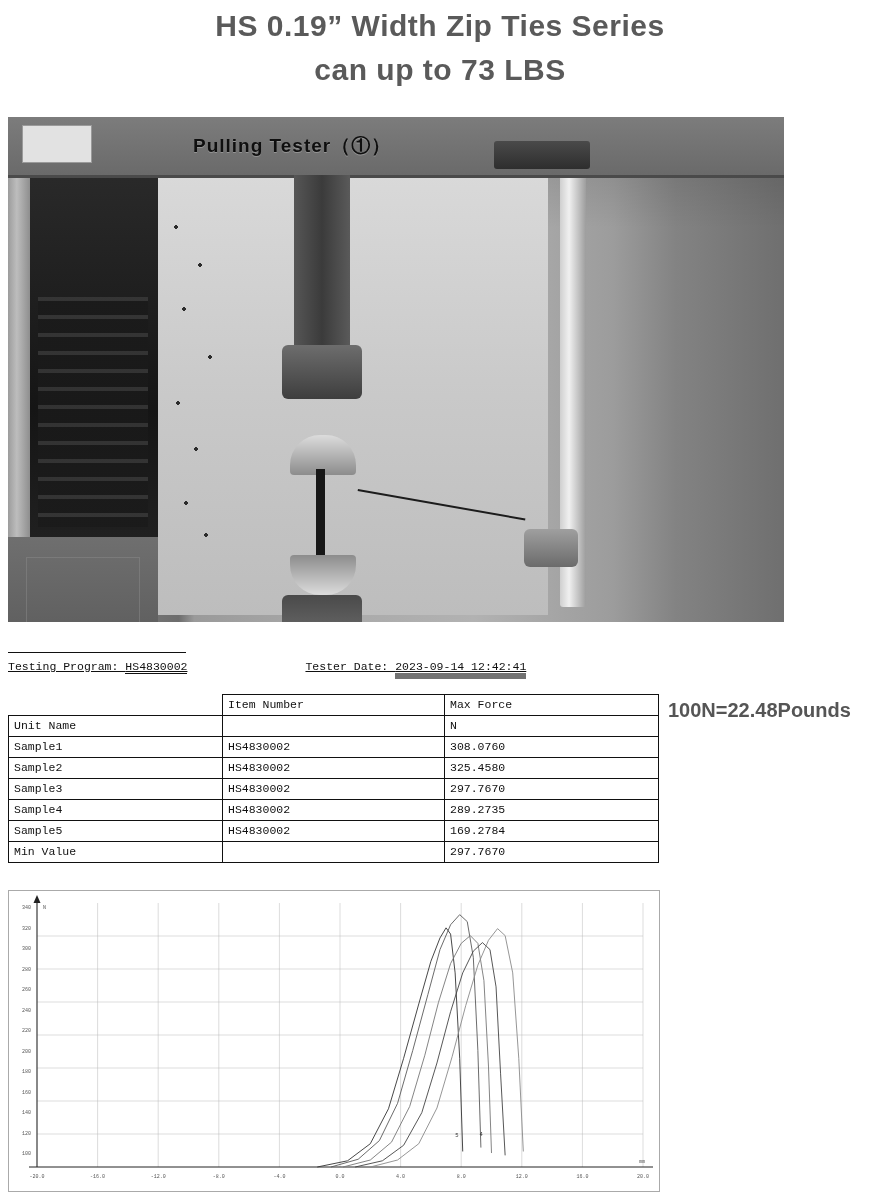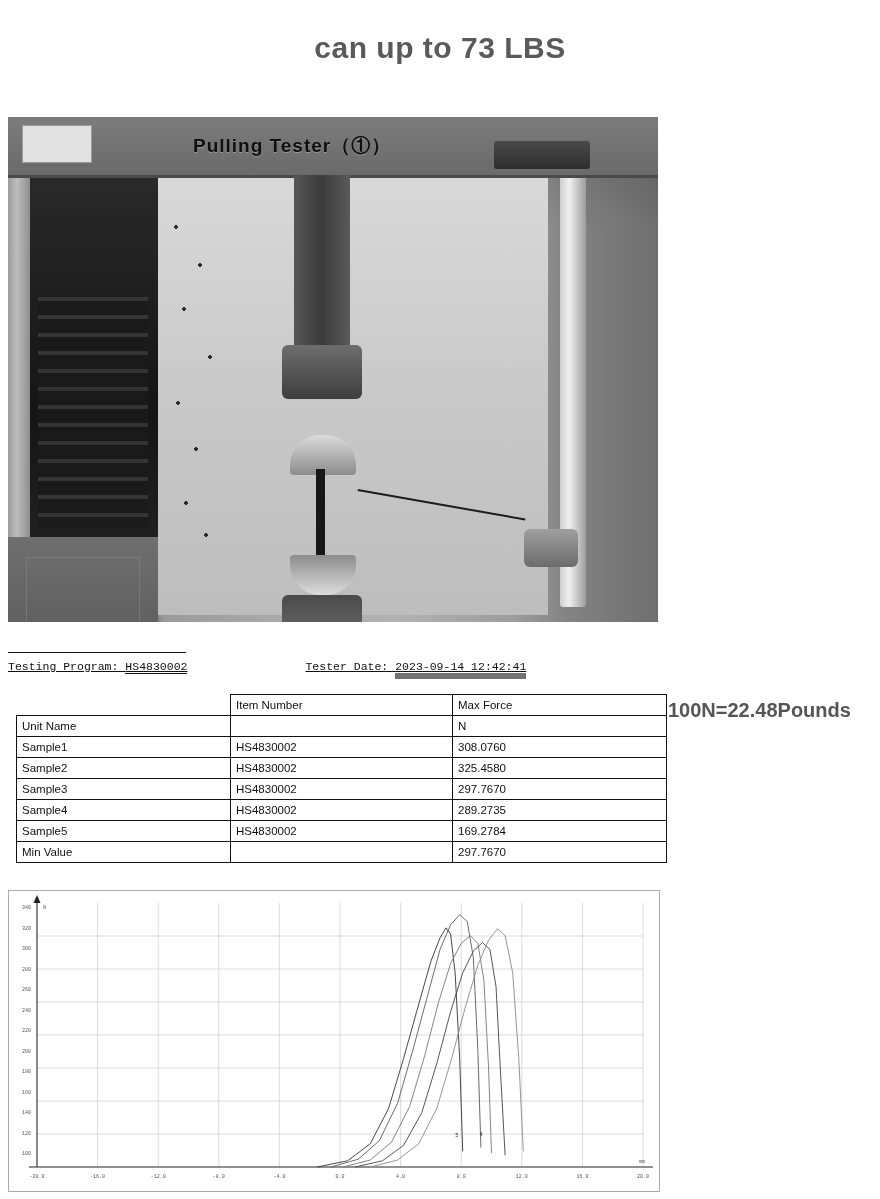--- a/index.html
+++ b/index.html
@@ -22,29 +22,29 @@
   }
   .title-line {
     font-family: "Liberation Sans", sans-serif;
     font-weight: bold;
     font-size: 30px;
     color: #5a5a5a;
     letter-spacing: 0.5px;
     line-height: 1.45;
   }
   .title-line.second {
-    margin-top: 22px;
+    margin-top: 0;
   }
 
   
   .photo-wrap {
     position: absolute;
     left: 8px;
     top: 117px;
-    width: 650px;
+    width: 776px;
     height: 505px;
     background: #6e6e6e;
     overflow: hidden;
   }
   .photo {
     position: absolute;
     inset: 0;
     background:
       linear-gradient(180deg, rgba(0,0,0,0.18), rgba(0,0,0,0) 22%),
       linear-gradient(90deg, #8d8d8d 0%, #7b7b7b 14%, #6d6d6d 22%, #9a9a9a 24%, #a8a8a8 40%, #b2b2b2 60%, #9c9c9c 78%, #838383 86%, #6f6f6f 100%);
@@ -217,25 +217,24 @@
   .rl-spacer { width: 118px; }
   .rl-date .u { border-bottom: 6px solid #737373; }
 
   
   table.data {
     position: absolute;
     left: 8px;
     top: 694px;
     width: 650px;
     border-collapse: collapse;
-    font-family: Liberation Sans, sans-serif;
+    font-family: Liberation Mono, monospace;
     font-size: 11.5px;
     color: #111;
     table-layout: fixed;
-    margin-left: 8px;
   }
   table.data td {
     border: 1px solid #111;
     padding: 3px 5px;
     height: 14px;
     line-height: 14px;
     white-space: nowrap;
     overflow: hidden;
   }
   table.data col.c1 { width: 214px; }
@@ -275,20 +274,21 @@
   .curve-label {
     font-family: "Liberation Mono", monospace;
     font-size: 5.5px;
     fill: #333;
   }
 </style>
 </head>
 <body>
 
 <div class="title-block">
+  <div class="title-line">HS 0.19”  Width Zip Ties Series</div>
   <div class="title-line second">can up to 73 LBS</div>
 </div>
 
 <div class="photo-wrap">
   <div class="photo"></div>
   <div class="mc-left-col"></div>
   <div class="mc-dark-cavity"></div>
   <div class="mc-cavity-fins"></div>
   <div class="mc-backdrop"></div>
   <div class="mc-specks"></div>

